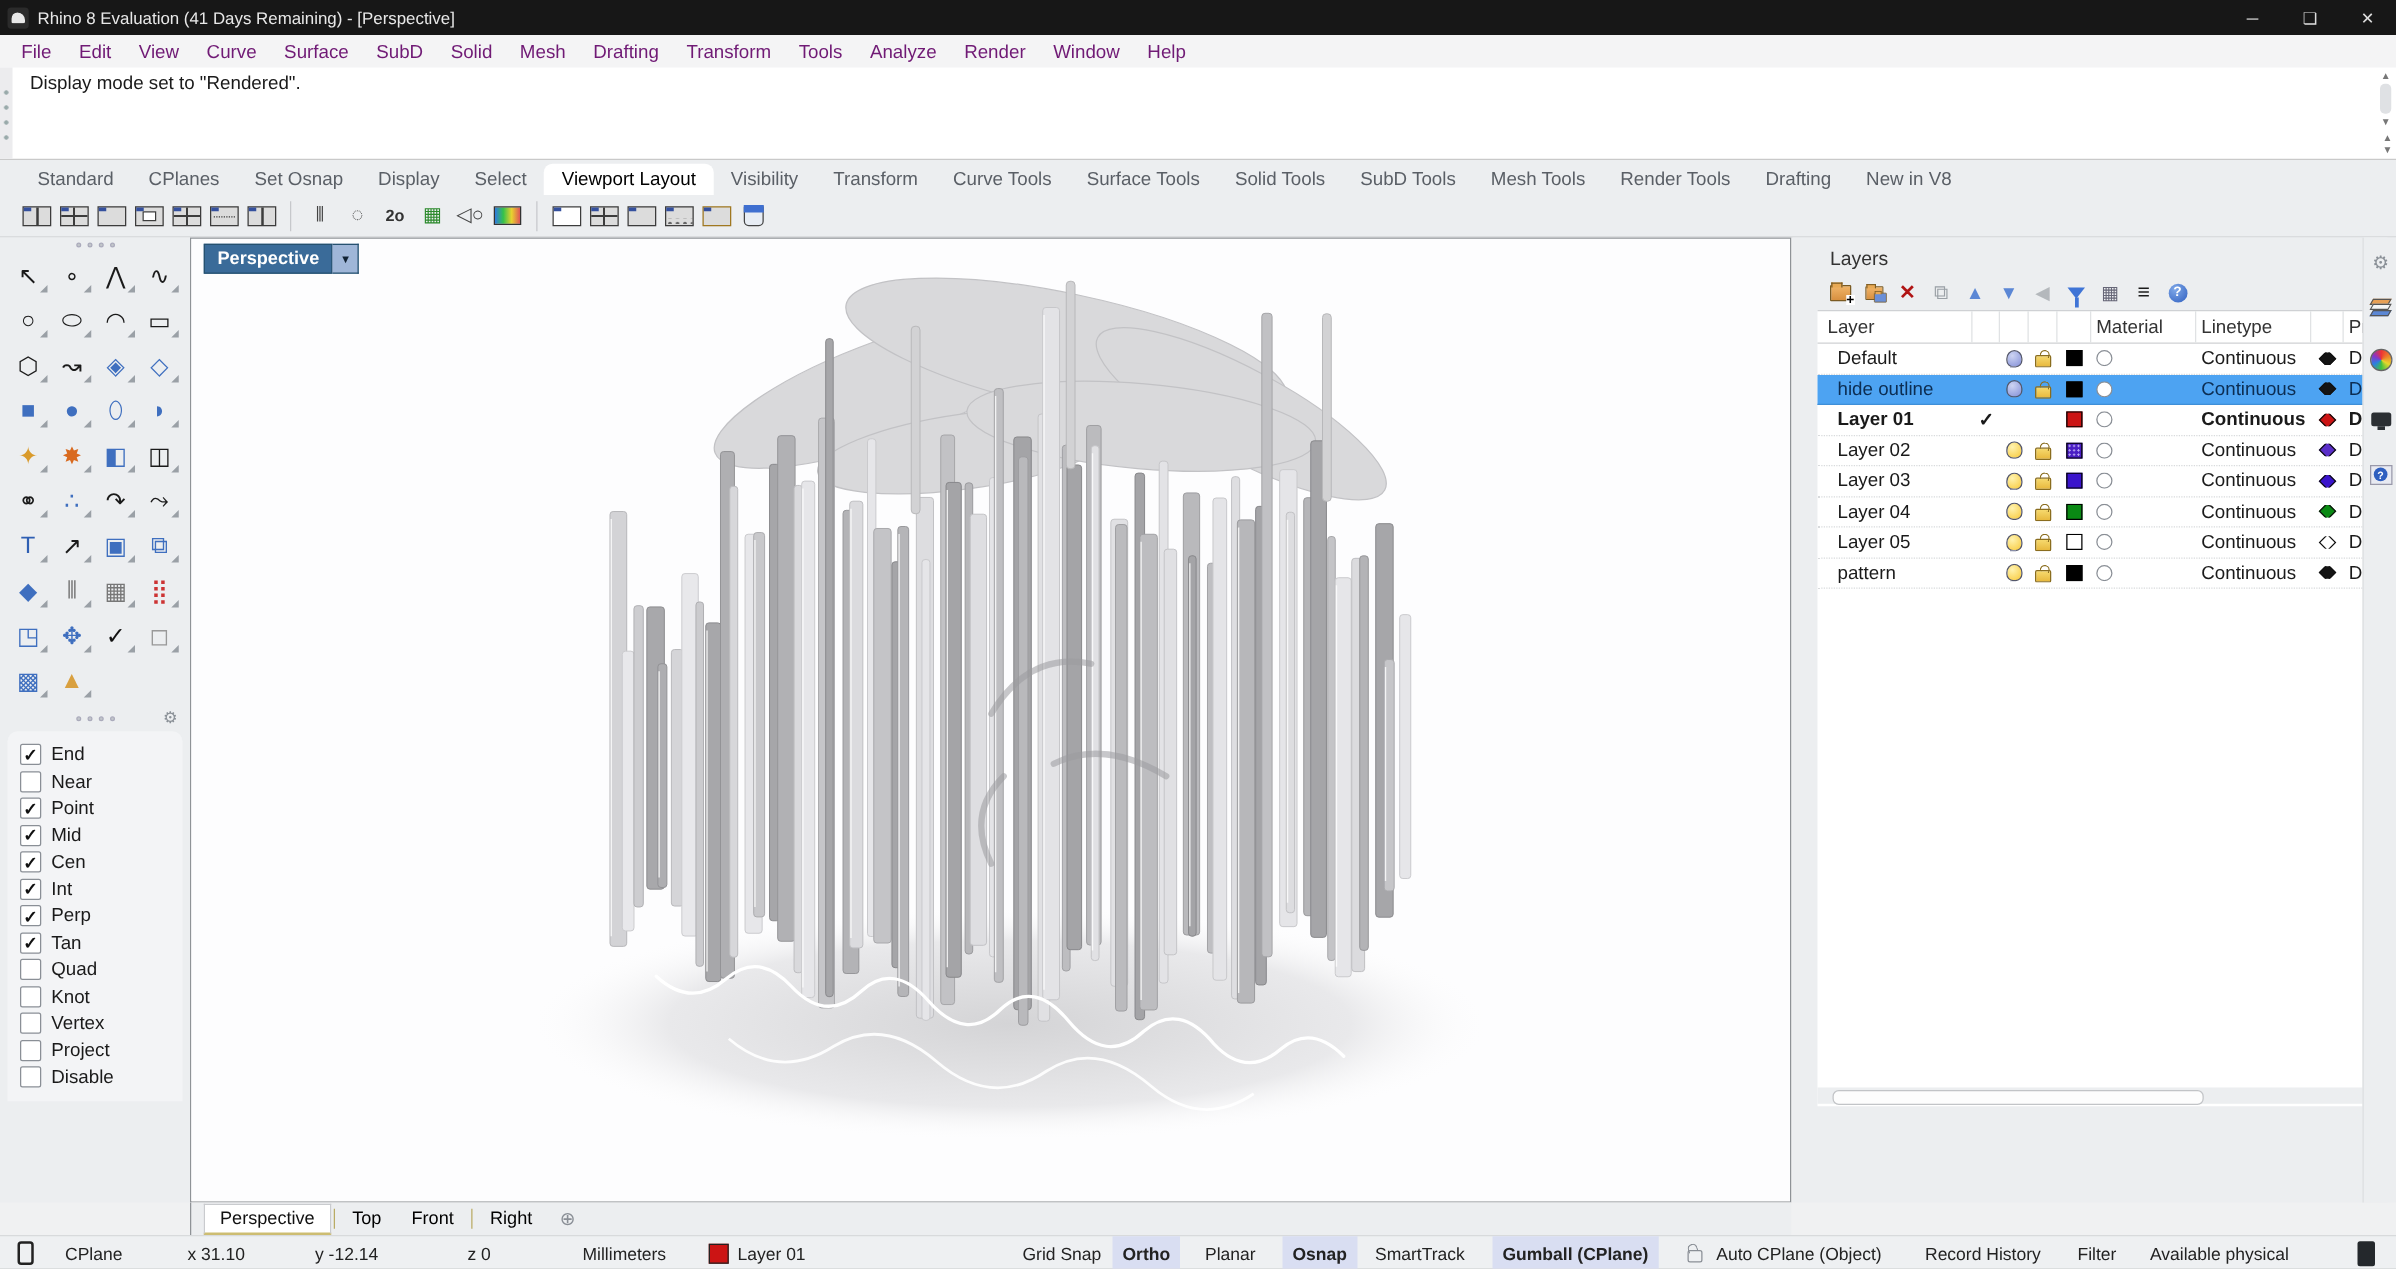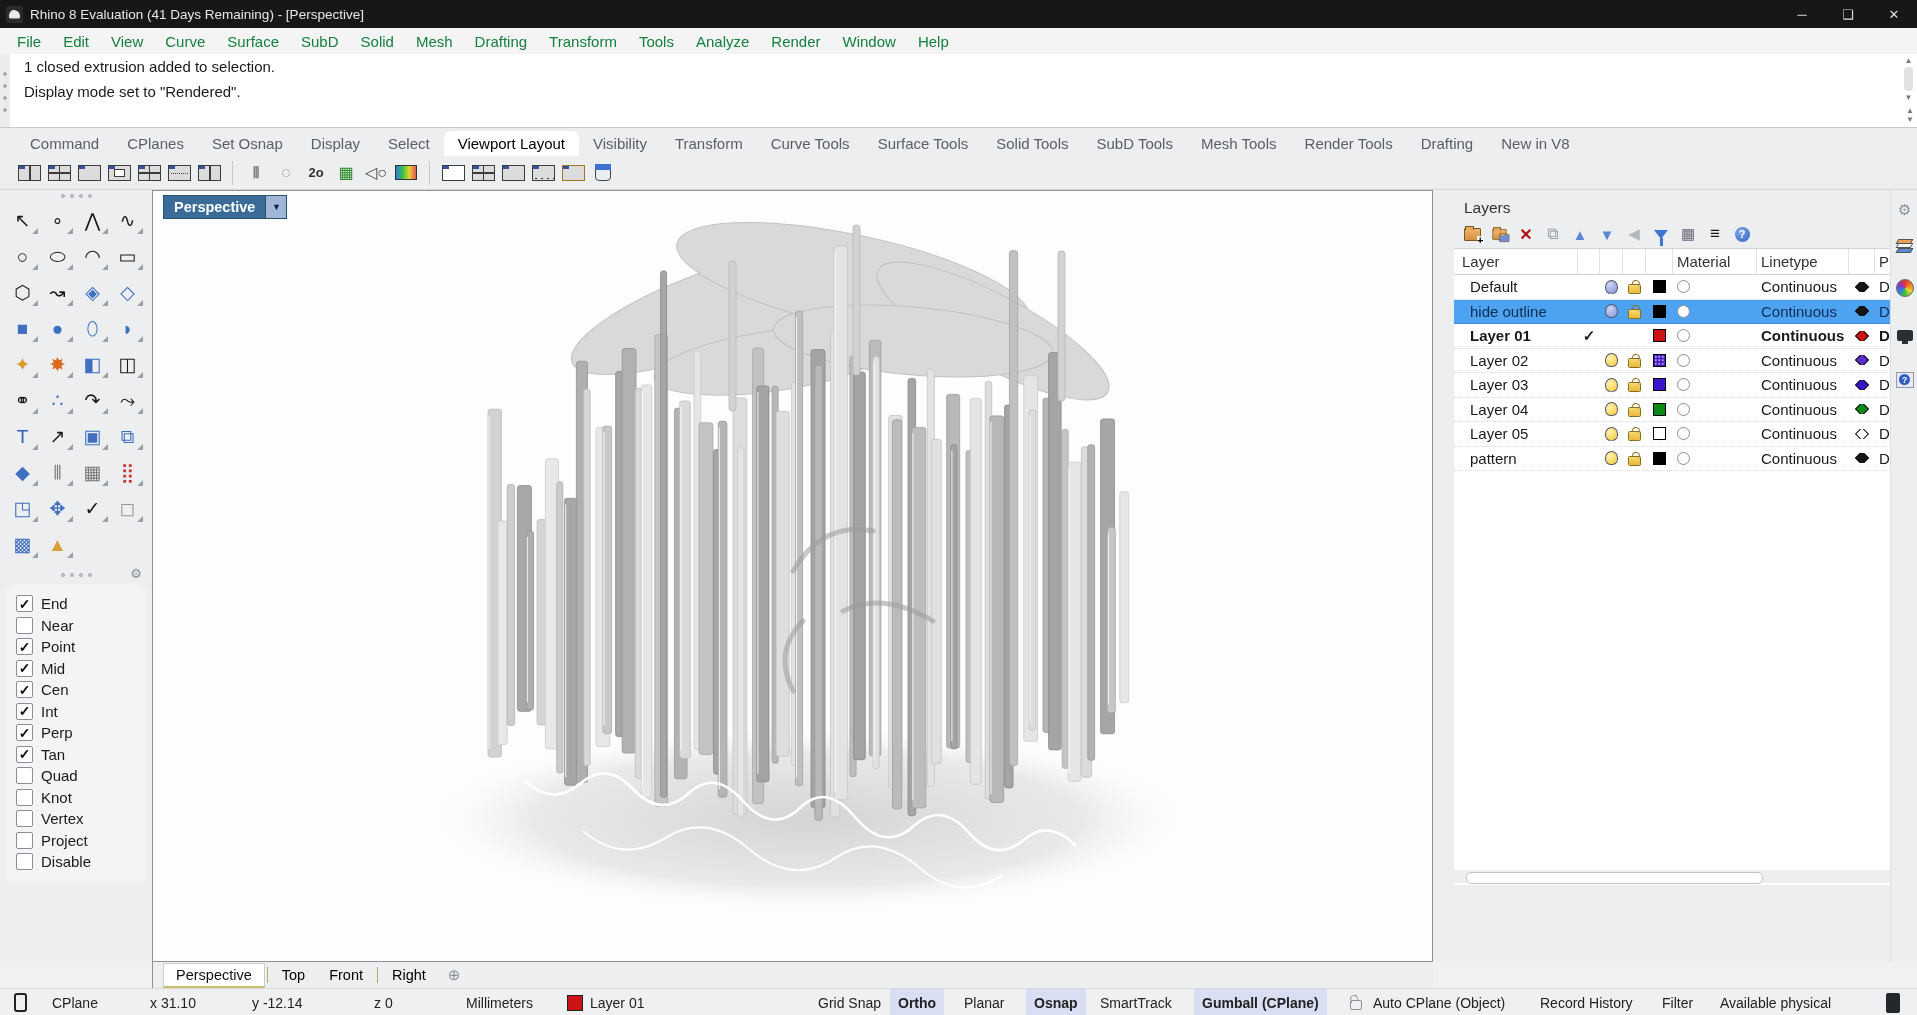--- a/index.html
+++ b/index.html
@@ -9,21 +9,21 @@
   
   .titlebar{position:absolute;left:0;top:0;width:100%;height:28px;background:#171717;color:#e8e8e8;
             display:flex;align-items:center;font-size:13.5px;}
   .rhino-logo{width:17px;height:17px;margin:0 7px 0 6px;background:#2b2b2b;border-radius:3px;position:relative;}
   .rhino-logo::after{content:"";position:absolute;left:3px;top:4px;width:11px;height:9px;background:#e8e8e8;
             border-radius:5px 6px 2px 2px;clip-path:polygon(0 55%,15% 10%,45% 0,100% 25%,100% 100%,0 100%);}
   .wincontrols{margin-left:auto;display:flex;height:100%;}
   .winbtn{width:46px;height:100%;display:flex;align-items:center;justify-content:center;font-size:13px;color:#ddd;}
   
   .menubar{position:absolute;left:0;top:28px;width:100%;height:26px;background:#f4f4f5;display:flex;align-items:center;padding-left:6px;box-sizing:border-box;}
-  .menu-item{padding:0 11px;color:#15803d;text-align:center;}
+  .menu-item{padding:0 11px;color:#701a75;text-align:center;}
   
   .cmdarea{position:absolute;left:0;top:54px;width:100%;height:74px;background:#fff;border-bottom:1px solid #c9c9c9;box-sizing:border-box;}
   .cmdgrip{position:absolute;left:0;top:0;width:10px;height:100%;background:#ececee;}
   .cmdgrip::before{content:"";position:absolute;left:3px;top:14px;width:4px;height:46px;
       background:radial-gradient(circle 1.5px,#9aa 1.5px,transparent 2px) 0 0/4px 12px repeat-y;}
   .cmdline{padding:2px 14px;line-height:21px;white-space:pre;}
   .cmdprompt{font-weight:bold;border-top:1px solid #e4e4e4;margin-top:2px;padding-top:4px;}
   .cmdscroll{position:absolute;right:1px;top:2px;width:15px;height:46px;display:flex;flex-direction:column;align-items:center;font-size:8px;color:#777;}
   .cmdscroll .thumb{flex:1;width:9px;background:#dfe1e4;border-radius:4px;margin:2px 0;}
   .spin{position:absolute;right:3px;top:52px;font-size:8px;color:#777;line-height:9px;text-align:center;}
@@ -167,33 +167,32 @@
       <span class="menu-item">Tools</span>
       <span class="menu-item">Analyze</span>
       <span class="menu-item">Render</span>
       <span class="menu-item">Window</span>
       <span class="menu-item">Help</span>
     </div>
 
   <div class="cmdarea">
     <div class="cmdgrip"></div>
     <div style="margin-left:10px;">
-      <div class="cmdline">1 closed extrusion added to selection.</div>
       <div class="cmdline">Display mode set to "Rendered".</div>
     </div>
     <div class="cmdscroll">
         <span>▲</span>
         <div class="thumb"></div>
         <span>▼</span>
       </div>
     <div class="spin">▲<br>▼</div>
   </div>
 
   <div class="tabsrow" id="tabsrow">
-      <span class="ttab">Command</span>
+      <span class="ttab">Standard</span>
       <span class="ttab">CPlanes</span>
       <span class="ttab">Set Osnap</span>
       <span class="ttab">Display</span>
       <span class="ttab">Select</span>
       <span class="ttab active">Viewport Layout</span>
       <span class="ttab">Visibility</span>
       <span class="ttab">Transform</span>
       <span class="ttab">Curve Tools</span>
       <span class="ttab">Surface Tools</span>
       <span class="ttab">Solid Tools</span>

